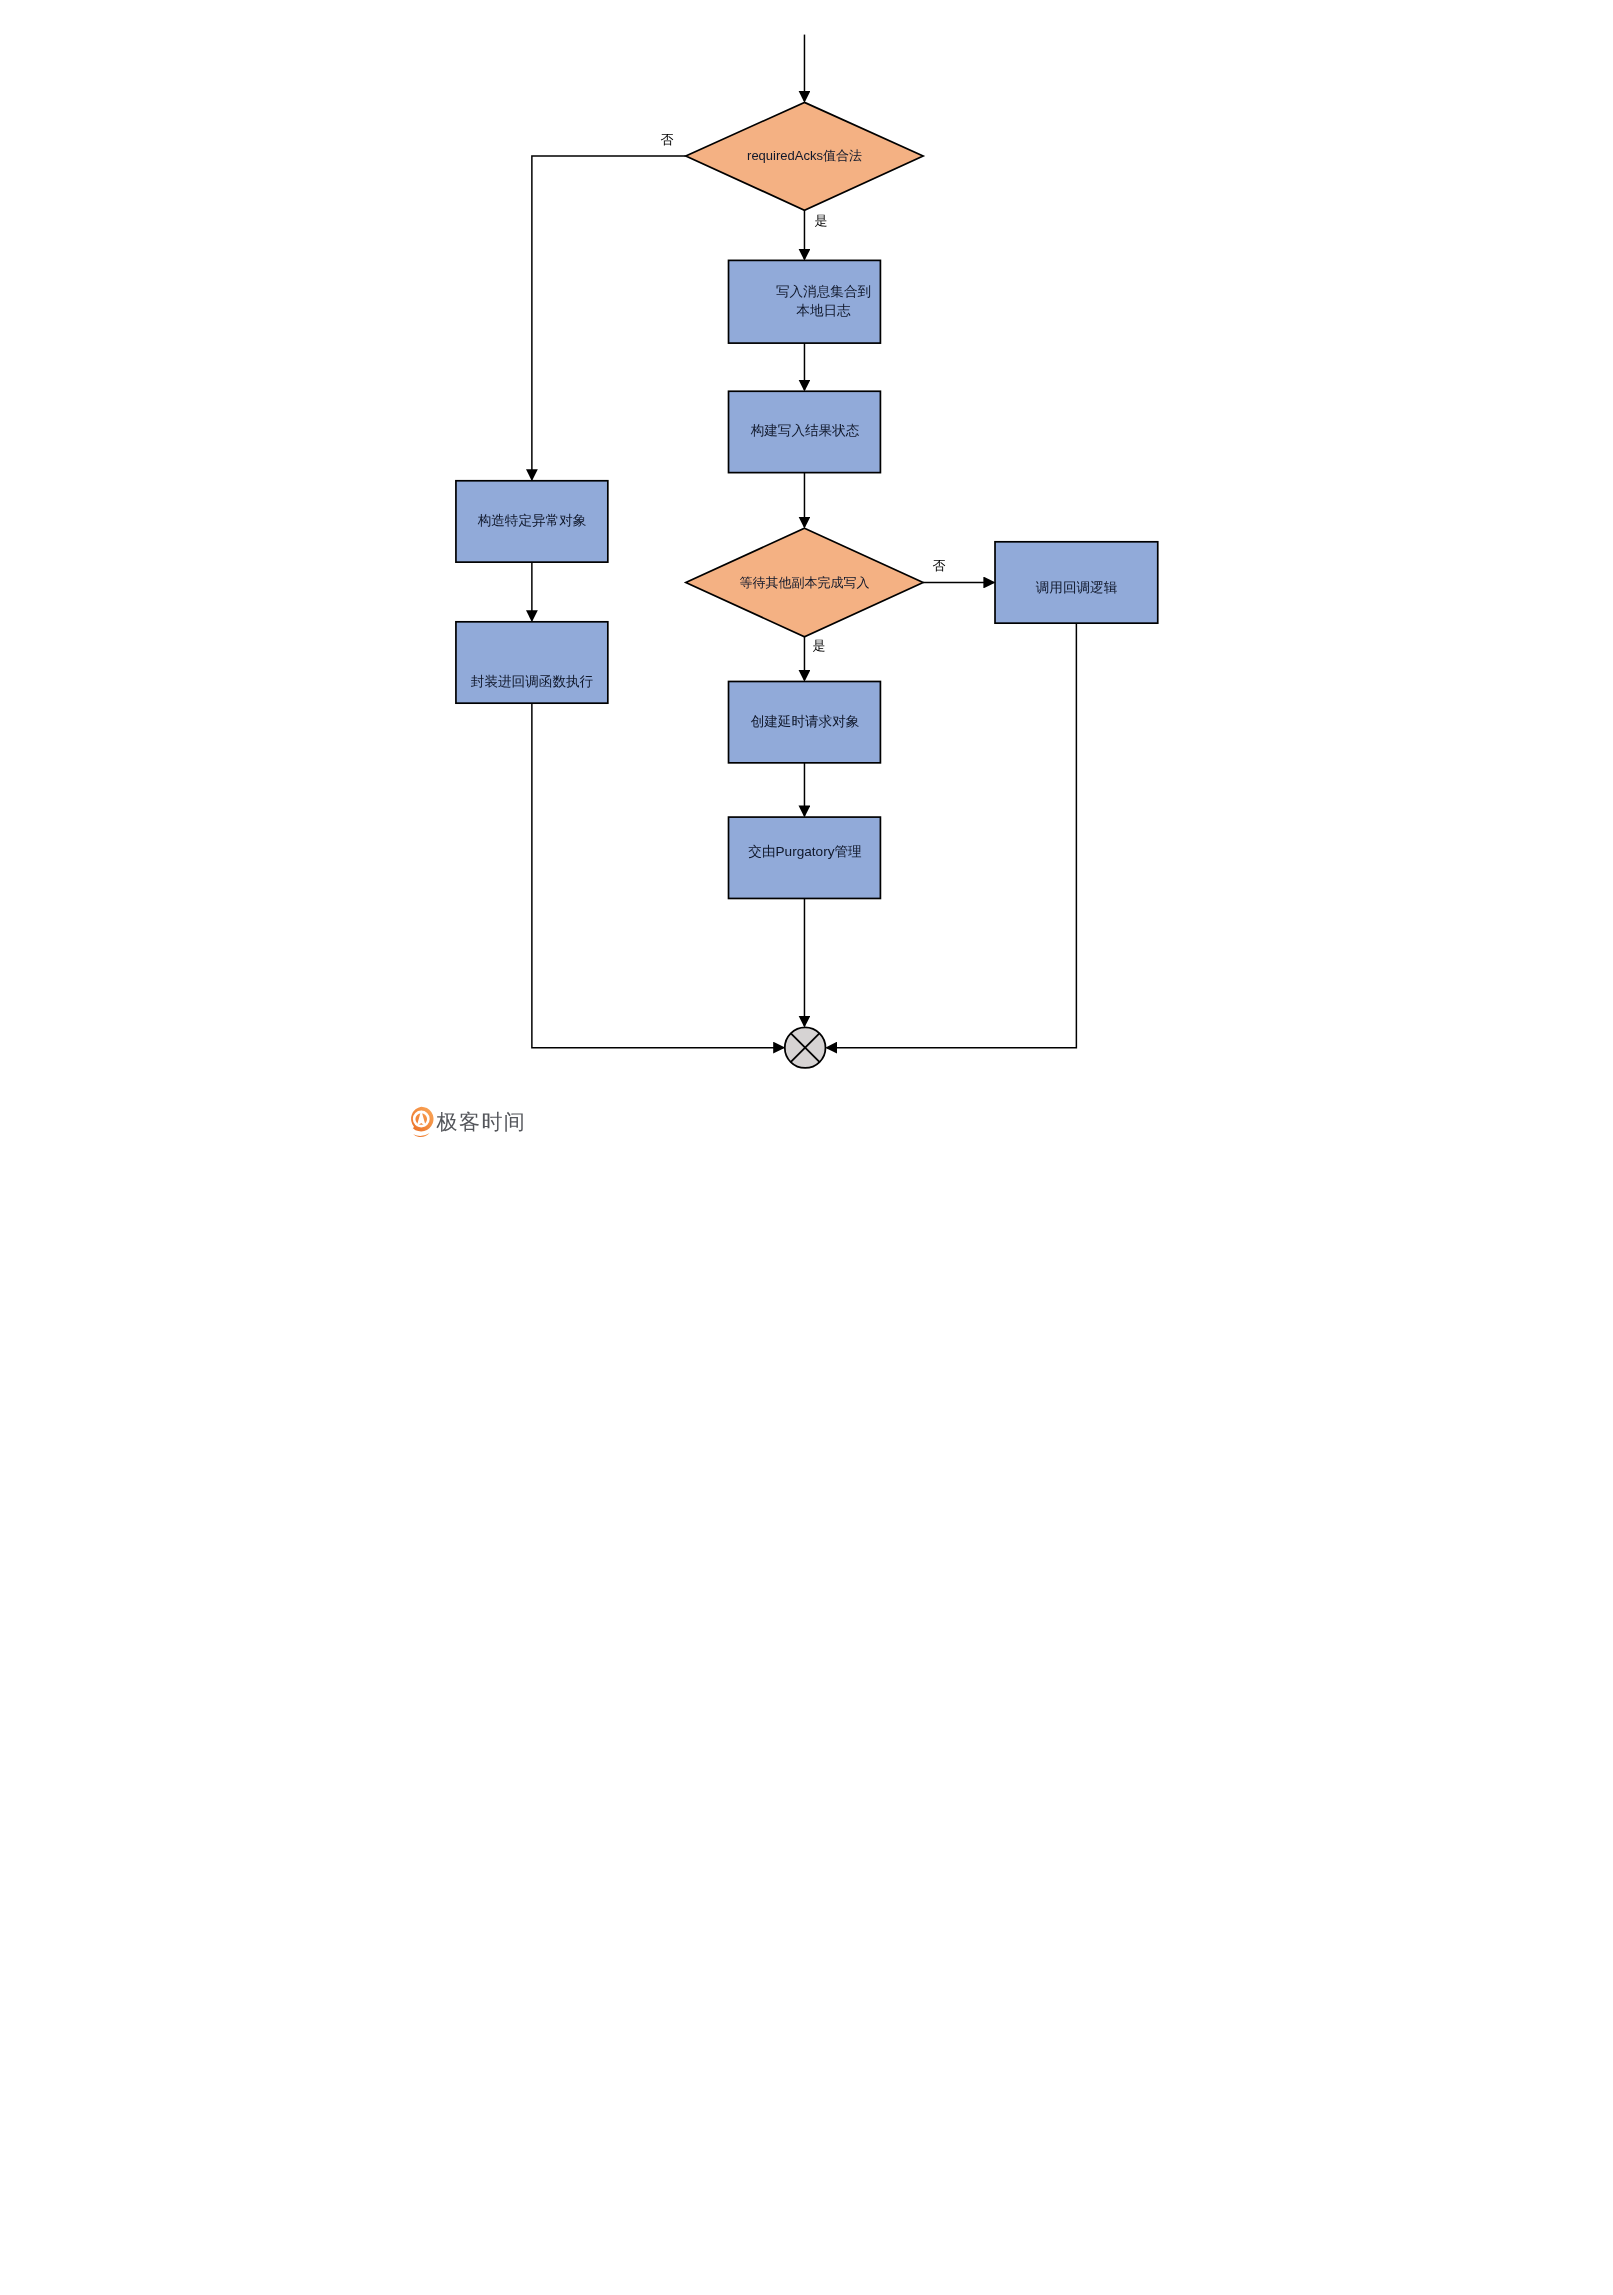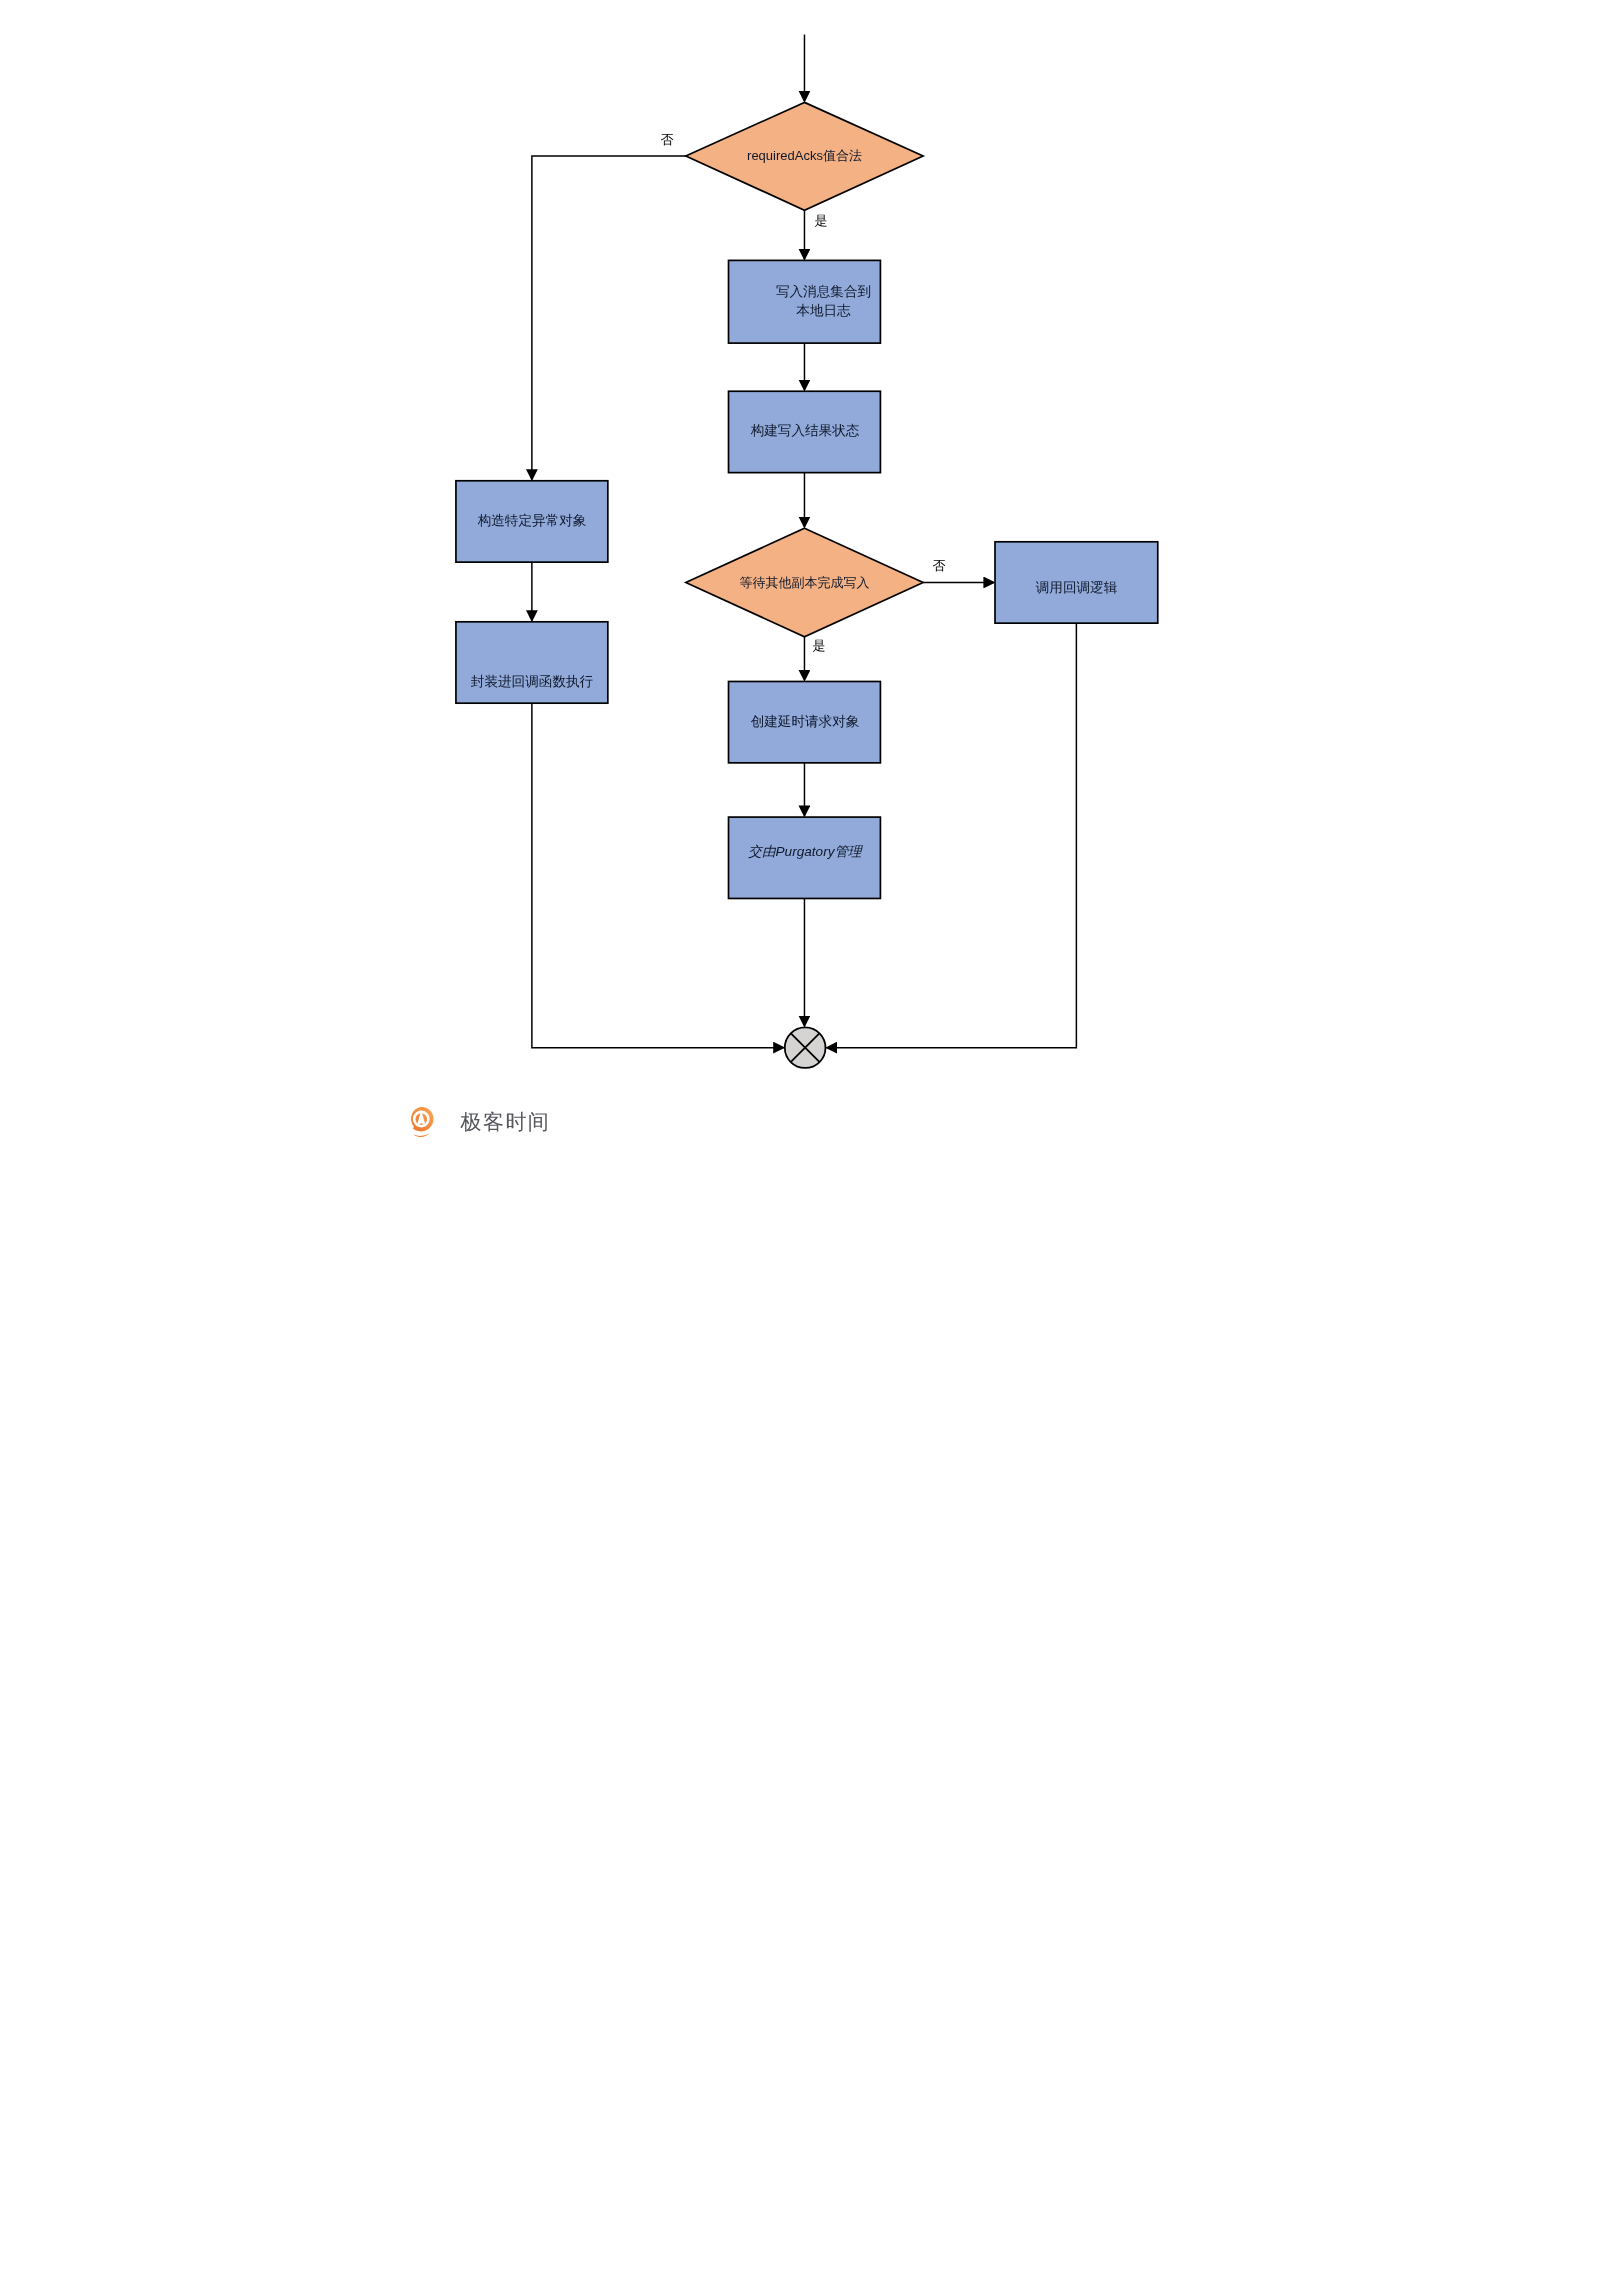--- a/index.html
+++ b/index.html
@@ -39,21 +39,21 @@
     color: #000000;
     font-size: 13px;
     pointer-events: none;
   }
   #brand {
     position: absolute;
     left: 4.1px;
     top: 1105px;
     display: flex;
     align-items: center;
-    gap: 25px;
+    gap: 1px;
   }
   #brand .brand-text {
     font-size: 21px;
     letter-spacing: 1.4px;
     color: #54565B;
     font-weight: 500;
   }
 </style>
 </head>
 <body>
@@ -111,21 +111,21 @@
   <div class="node-label" style="left:53px; top:481px; width:152px; height:81px;">构造特定异常对象</div>
 
   <div class="node-label" style="left:53px; top:622px; width:152px; height:81px;margin-top:20px;">封装进回调函数执行</div>
 
   <div class="node-label" style="left:283px; top:528px; width:237px; height:109px; font-size:13px;text-align:right;">等待其他副本完成写入</div>
 
   <div class="node-label" style="left:592px; top:542px; width:163px; height:92px;">调用回调逻辑</div>
 
   <div class="node-label" style="left:326px; top:682px; width:152px; height:81px;">创建延时请求对象</div>
 
-  <div class="node-label" style="left:326px; top:817px; width:152px; height:70px;font-style:italic;">交由Purgatory管理</div>
+  <div class="node-label" style="left:326px; top:817px; width:152px; height:70px;">交由Purgatory管理</div>
 
   <div class="edge-label" style="left:264px; top:140px;">否</div>
 
   <div class="edge-label" style="left:418px; top:221px;">是</div>
 
   <div class="edge-label" style="left:536px; top:566px;">否</div>
 
   <div class="edge-label" style="left:416px; top:646px;">是</div>
 
   <div id="brand">

